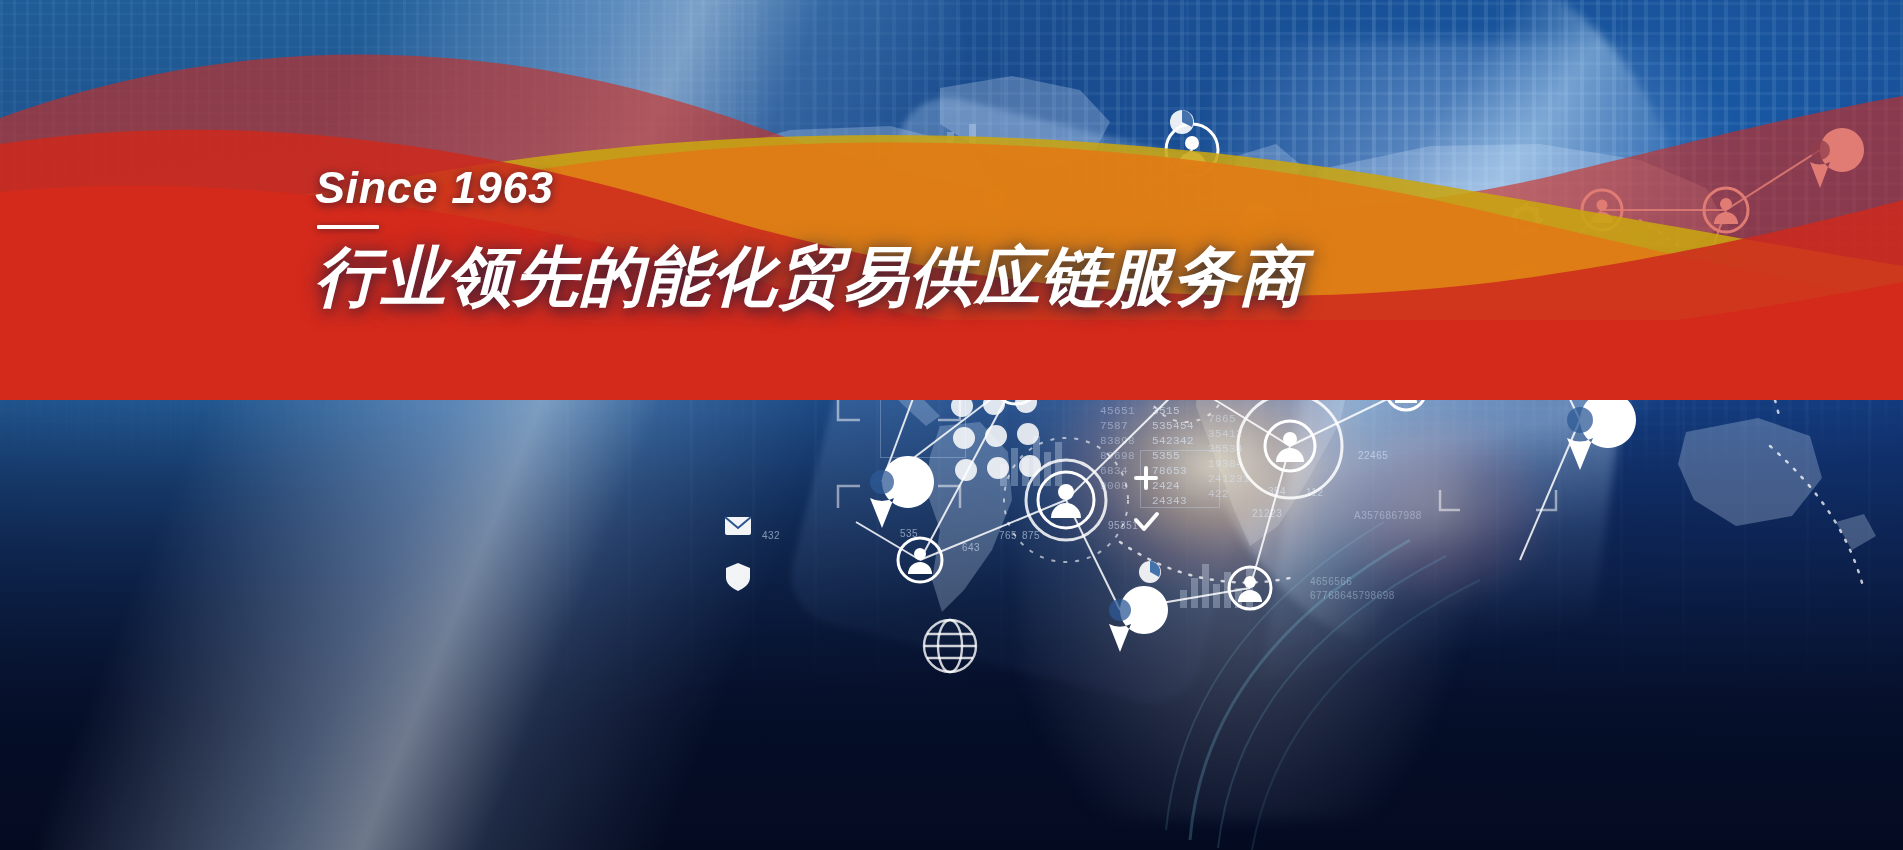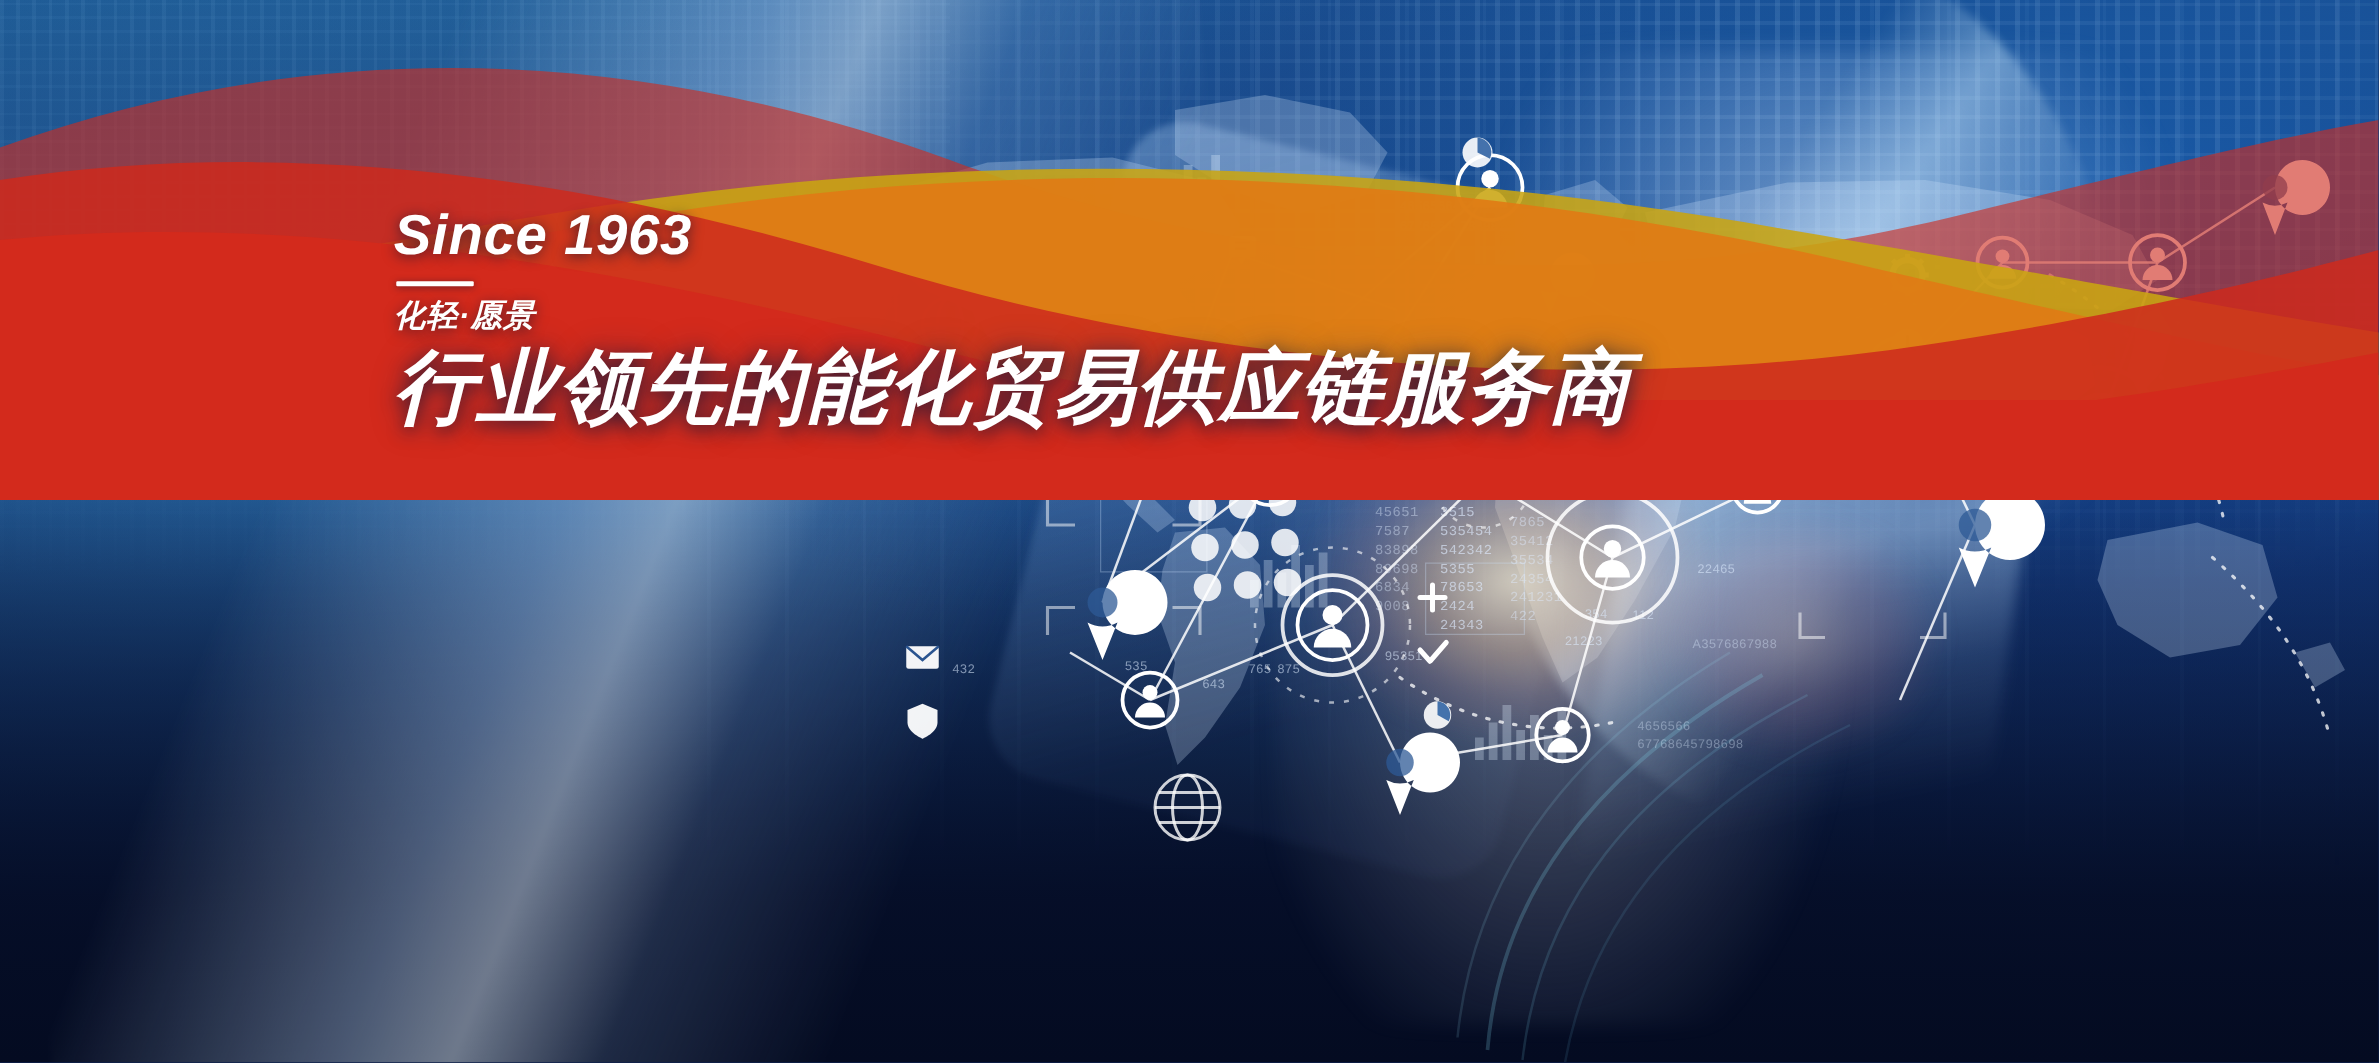--- a/index.html
+++ b/index.html
@@ -241,21 +241,21 @@
   <div class="numcol" style="left:1152px;top:404px;">3515
 535454
 542342
 5355
 78653
 2424
 24343</div>
   <div class="numcol" style="left:1208px;top:412px;opacity:.72;">7865
 35412
 35534
-24354
+19384
 241231
 422</div>
   <div class="numcol" style="left:1100px;top:404px;opacity:.66;">45651
 7587
 83898
 89698
 6834
 9008</div>
   <div class="numcol" style="left:1382px;top:212px;opacity:.60;">565956
 545646
@@ -522,17 +522,16 @@
 
       <path d="M0 192 C240 168 500 214 760 282 C1020 350 1320 364 1600 330 C1720 316 1830 296 1903 282 L1903 400 L0 400 Z" fill="#d32a1c"></path>
 
       <rect x="0" y="320" width="1903" height="80" fill="#d32a1c"></rect>
     </svg>
   </div>
 
   <div class="copy">
     <div class="since">Since 1963</div>
     <div class="rule"></div>
-    <div class="sub">化轻·愿景</div>
     <div class="headline">行业领先的能化贸易供应链服务商</div>
   </div>
 
 </div>
 
 </body></html>

